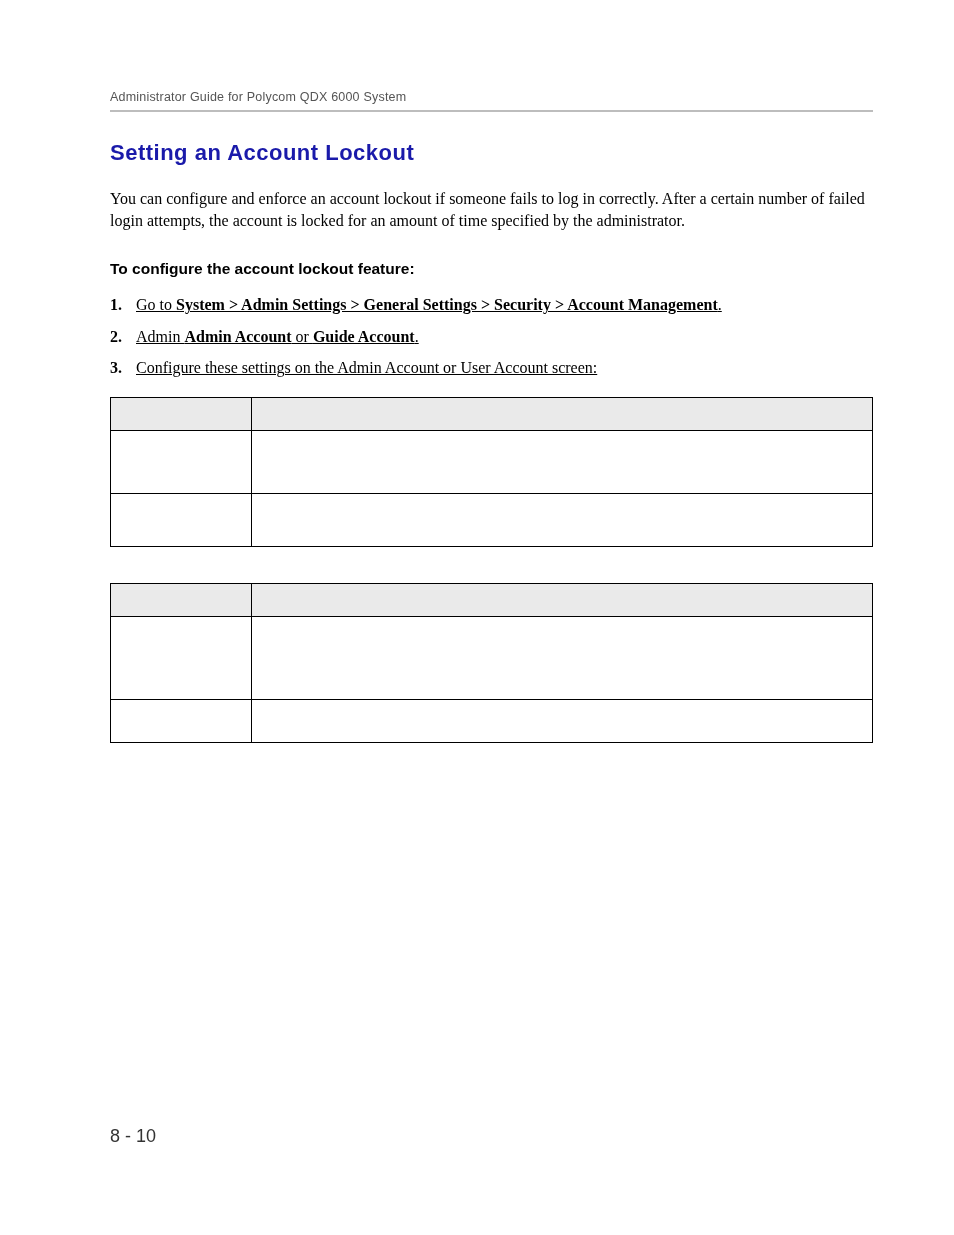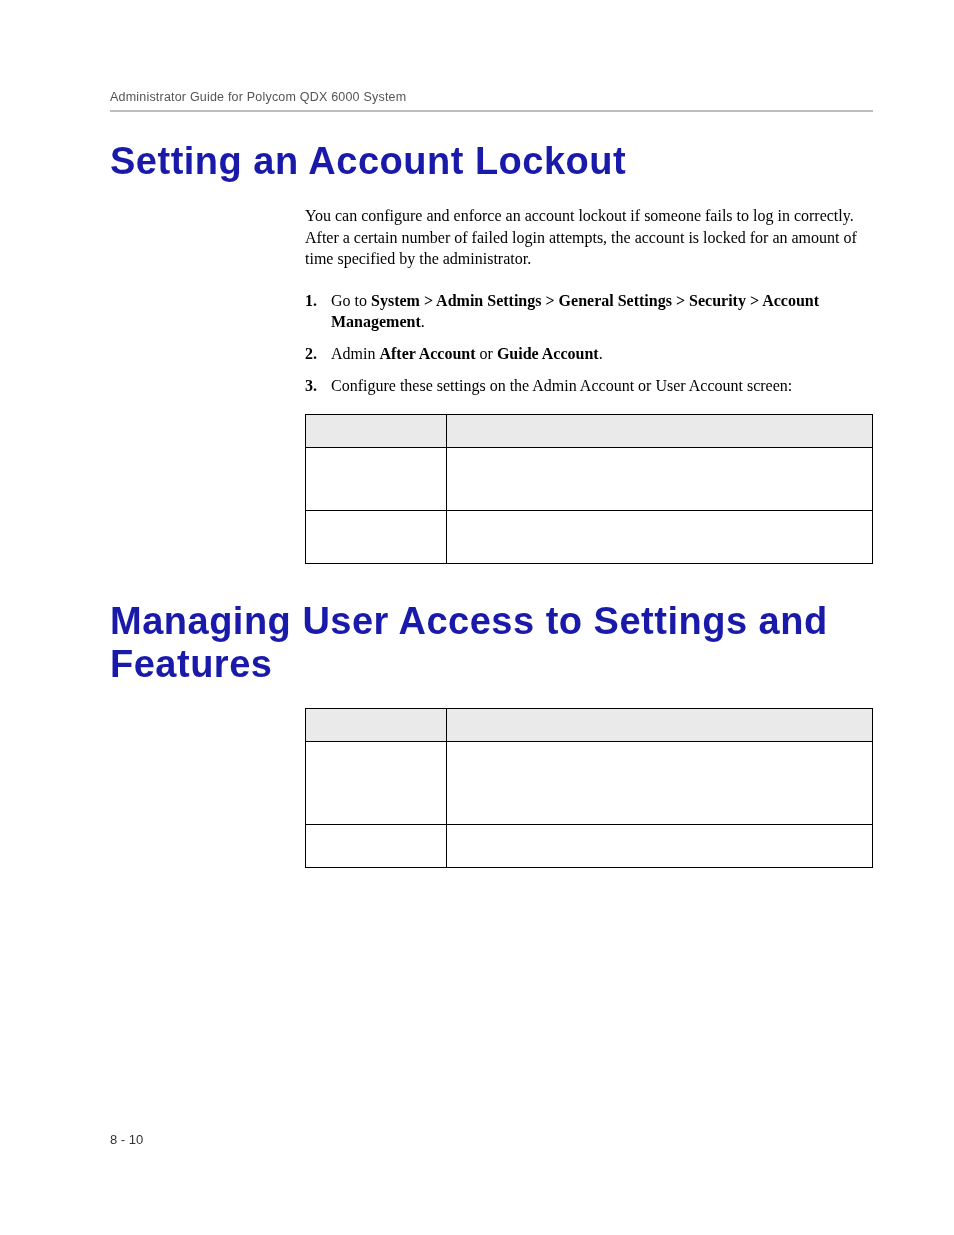--- a/index.html
+++ b/index.html
@@ -28,26 +28,25 @@
   }
   .rule {
     border: none;
     border-top: 2px solid #bdbdbd;
     margin: 0 0 28px 0;
   }
   h1.section-title {
     font-family: "Arial Black", Arial, Helvetica, sans-serif;
     font-weight: 900;
     color: #1a1aaa;
-    font-size: 38px;
+    font-size: 22px;
     margin: 0 0 22px 0;
     letter-spacing: 0.5px;
   }
   .body-block {
-    margin-left: 195px;
     font-size: 16px;
     line-height: 1.35;
   }
   .body-block p {
     margin: 0 0 20px 0;
   }
   .sub-head {
     font-family: Arial, Helvetica, sans-serif;
     font-weight: bold;
     font-size: 15.5px;
@@ -62,20 +61,21 @@
     display: flex;
     margin-bottom: 10px;
   }
   ol.steps .num {
     font-weight: bold;
     width: 26px;
     flex-shrink: 0;
   }
   ol.steps .txt {
     flex: 1;
+    text-decoration: underline;
   }
   .bold { font-weight: bold; }
   table.settings {
     border-collapse: collapse;
     width: 100%;
     margin-top: 6px;
     margin-bottom: 36px;
   }
   table.settings td {
     border: 1px solid #000;
@@ -85,49 +85,50 @@
     background: #eaeaea;
   }
   table.settings td.col-left {
     width: 140px;
   }
   .page-num {
     position: absolute;
     left: 110px;
     bottom: 88px;
     font-family: Arial, Helvetica, sans-serif;
-    font-size: 13px;
+    font-size: 18px;
     color: #333;
   }
 </style>
 </head>
 <body>
 
 <div class="page">
 
   <div class="running-head">Administrator Guide for Polycom QDX 6000 System</div>
   <hr class="rule">
 
   <h1 class="section-title">Setting an Account Lockout</h1>
 
   <div class="body-block">
     <p>You can configure and enforce an account lockout if someone fails to log in correctly. After a certain number of failed login attempts, the account is locked for an amount of time specified by the administrator.</p>
 
+    <div class="sub-head">To configure the account lockout feature:</div>
 
     <ol class="steps">
       <li>
         <span class="num">1.</span>
         <span class="txt">
           <span>Go to </span><span class="bold">System &gt; Admin Settings &gt; General Settings &gt; Security &gt; Account Management</span><span>.</span>
         </span>
       </li>
       <li>
         <span class="num">2.</span>
         <span class="txt">
-          <span>Admin </span><span class="bold">After Account</span><span> or </span><span class="bold">Guide Account</span><span>.</span>
+          <span>Admin </span><span class="bold">Admin Account</span><span> or </span><span class="bold">Guide Account</span><span>.</span>
         </span>
       </li>
       <li>
         <span class="num">3.</span>
         <span class="txt">Configure these settings on the Admin Account or User Account screen:</span>
       </li>
     </ol>
 
     <table class="settings">
       <tbody>
@@ -140,21 +141,20 @@
         <td></td>
       </tr>
       <tr>
         <td class="col-left" style="height:52px"></td>
         <td></td>
       </tr>
     </tbody>
       </table>
   </div>
 
-  <h1 class="section-title">Managing User Access to Settings and Features</h1>
 
   <div class="body-block">
 
     <table class="settings">
       <tbody>
           <tr class="header-row">
         <td class="col-left" style="height:32px"></td>
         <td></td>
       </tr>
       <tr>

